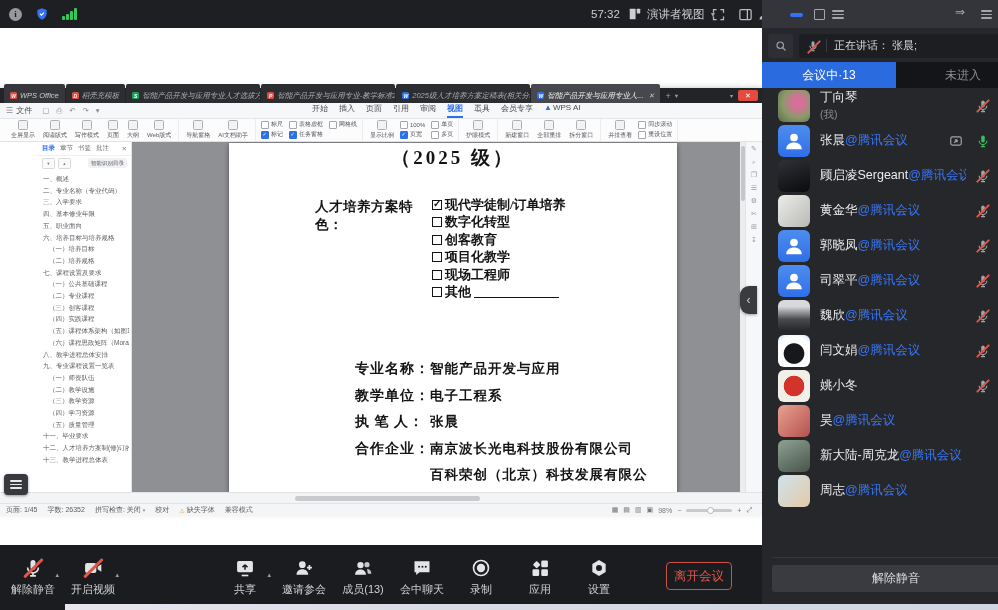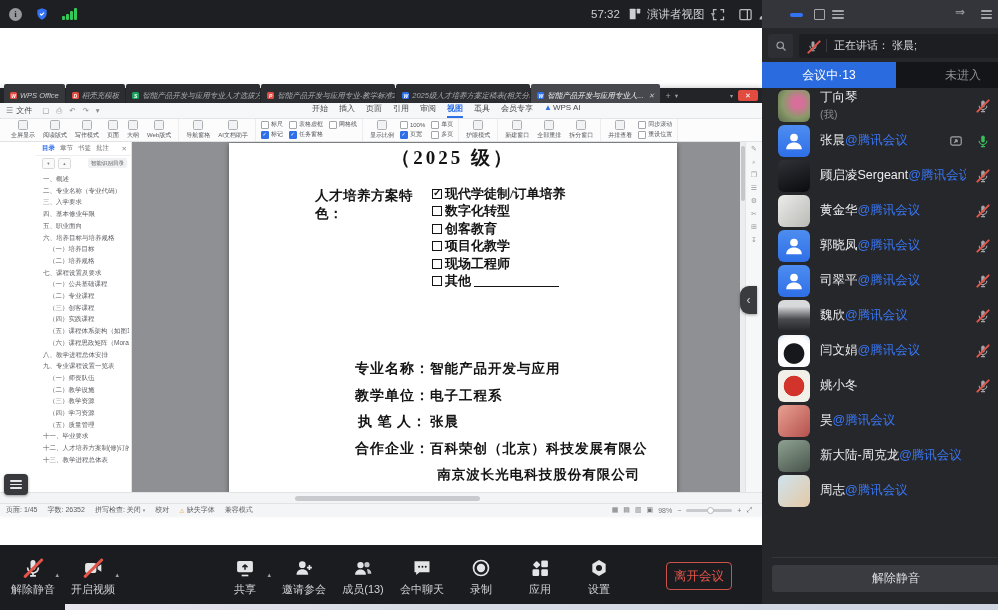--- a/index.html
+++ b/index.html
@@ -106,29 +106,29 @@
          display:flex;align-items:center;justify-content:center;background:#fafafa;}
   .nbuild{margin-left:auto;height:10px;background:#f0f1f3;border-radius:2px;font-size:5.5px;color:#55565a;
           display:flex;align-items:center;padding:0 3px;gap:2px;}
   .nav-list{flex:1;padding:3px 2px 0 7px;overflow:hidden;}
   .nitem{font-size:6.5px;color:#5a5b5f;line-height:11.7px;white-space:nowrap;overflow:hidden;cursor:default;}
   .nitem.lv1{padding-left:6px;}
   .wdoc{flex:1;background:#8e9093;position:relative;overflow:hidden;}
   .page{position:absolute;left:97px;top:1px;width:448px;height:350px;background:#fff;box-shadow:0 1px 5px rgba(0,0,0,.45);
         font-family:"Liberation Serif","DejaVu Serif",serif;color:#141414;}
   .doc-title{position:absolute;left:0;right:0;top:2px;text-align:center;font-size:19px;font-weight:bold;letter-spacing:3px;}
-  .features{position:absolute;left:86px;top:44px;display:flex;}
+  .features{position:absolute;left:86px;top:55px;display:flex;}
   .f-label{font-size:13.5px;font-weight:bold;width:117px;flex:none;letter-spacing:0.5px;}
   .f-list{display:flex;flex-direction:column;gap:4.5px;}
   .f-row{display:flex;align-items:center;gap:3px;font-size:13px;font-weight:bold;height:13px;}
   .dbox{width:10px;height:10px;border:1.5px solid #141414;flex:none;position:relative;box-sizing:border-box;}
   .dbox.checked::after{content:"✓";position:absolute;left:0px;top:-3px;font-size:10px;}
   .f-blank{display:inline-block;width:85px;border-bottom:1.5px solid #141414;height:11px;}
   .inforows{position:absolute;left:126px;top:213px;}
-  .irow{display:flex;text-align:center;}
+  .irow{display:flex;}
   .ilabel{width:75px;flex:none;font-size:14px;font-weight:bold;line-height:26.5px;letter-spacing:1px;}
   .ival div{font-size:13.5px;font-weight:bold;line-height:26.5px;letter-spacing:1px;}
   .vscroll{position:absolute;right:0;top:0;bottom:0;width:5px;background:#ecedee;}
   .vthumb{position:absolute;right:0.5px;top:4px;width:4px;height:55px;background:#c5c6c9;border-radius:2px;}
   .wrightstrip{width:16px;background:#f6f7f8;border-left:1px solid #e2e3e5;flex:none;display:flex;flex-direction:column;
                align-items:center;padding-top:3px;gap:5px;font-size:7px;color:#97989c;overflow:hidden;}
   .whscroll{height:10px;background:#f3f4f5;border-top:1px solid #e2e3e5;position:relative;}
   .hthumb{position:absolute;left:295px;top:2.5px;width:185px;height:5px;background:#c9cacd;border-radius:2.5px;}
   .wstatus{height:12px;background:#f4f5f6;border-top:1px solid #e2e3e5;display:flex;align-items:center;
            font-size:7px;color:#5d5e62;padding:0 6px;}
@@ -521,22 +521,22 @@
                 </div>
                 <div class="irow">
                   <span class="ilabel">执 笔 人：</span>
                   <span class="ival">
                     <div>张晨</div>
                   </span>
                 </div>
                 <div class="irow">
                   <span class="ilabel">合作企业：</span>
                   <span class="ival">
+                    <div>南京波长光电科技股份有限公司</div>
                     <div>百科荣创（北京）科技发展有限公</div>
-                    <div>南京波长光电科技股份有限公司</div>
                     <div>司</div>
                   </span>
                 </div>
               </div>
           </div>
           <div class="vscroll">
               <span class="vthumb"></span>
             </div>
         </div>
         <div class="wrightstrip" id="right-strip">

